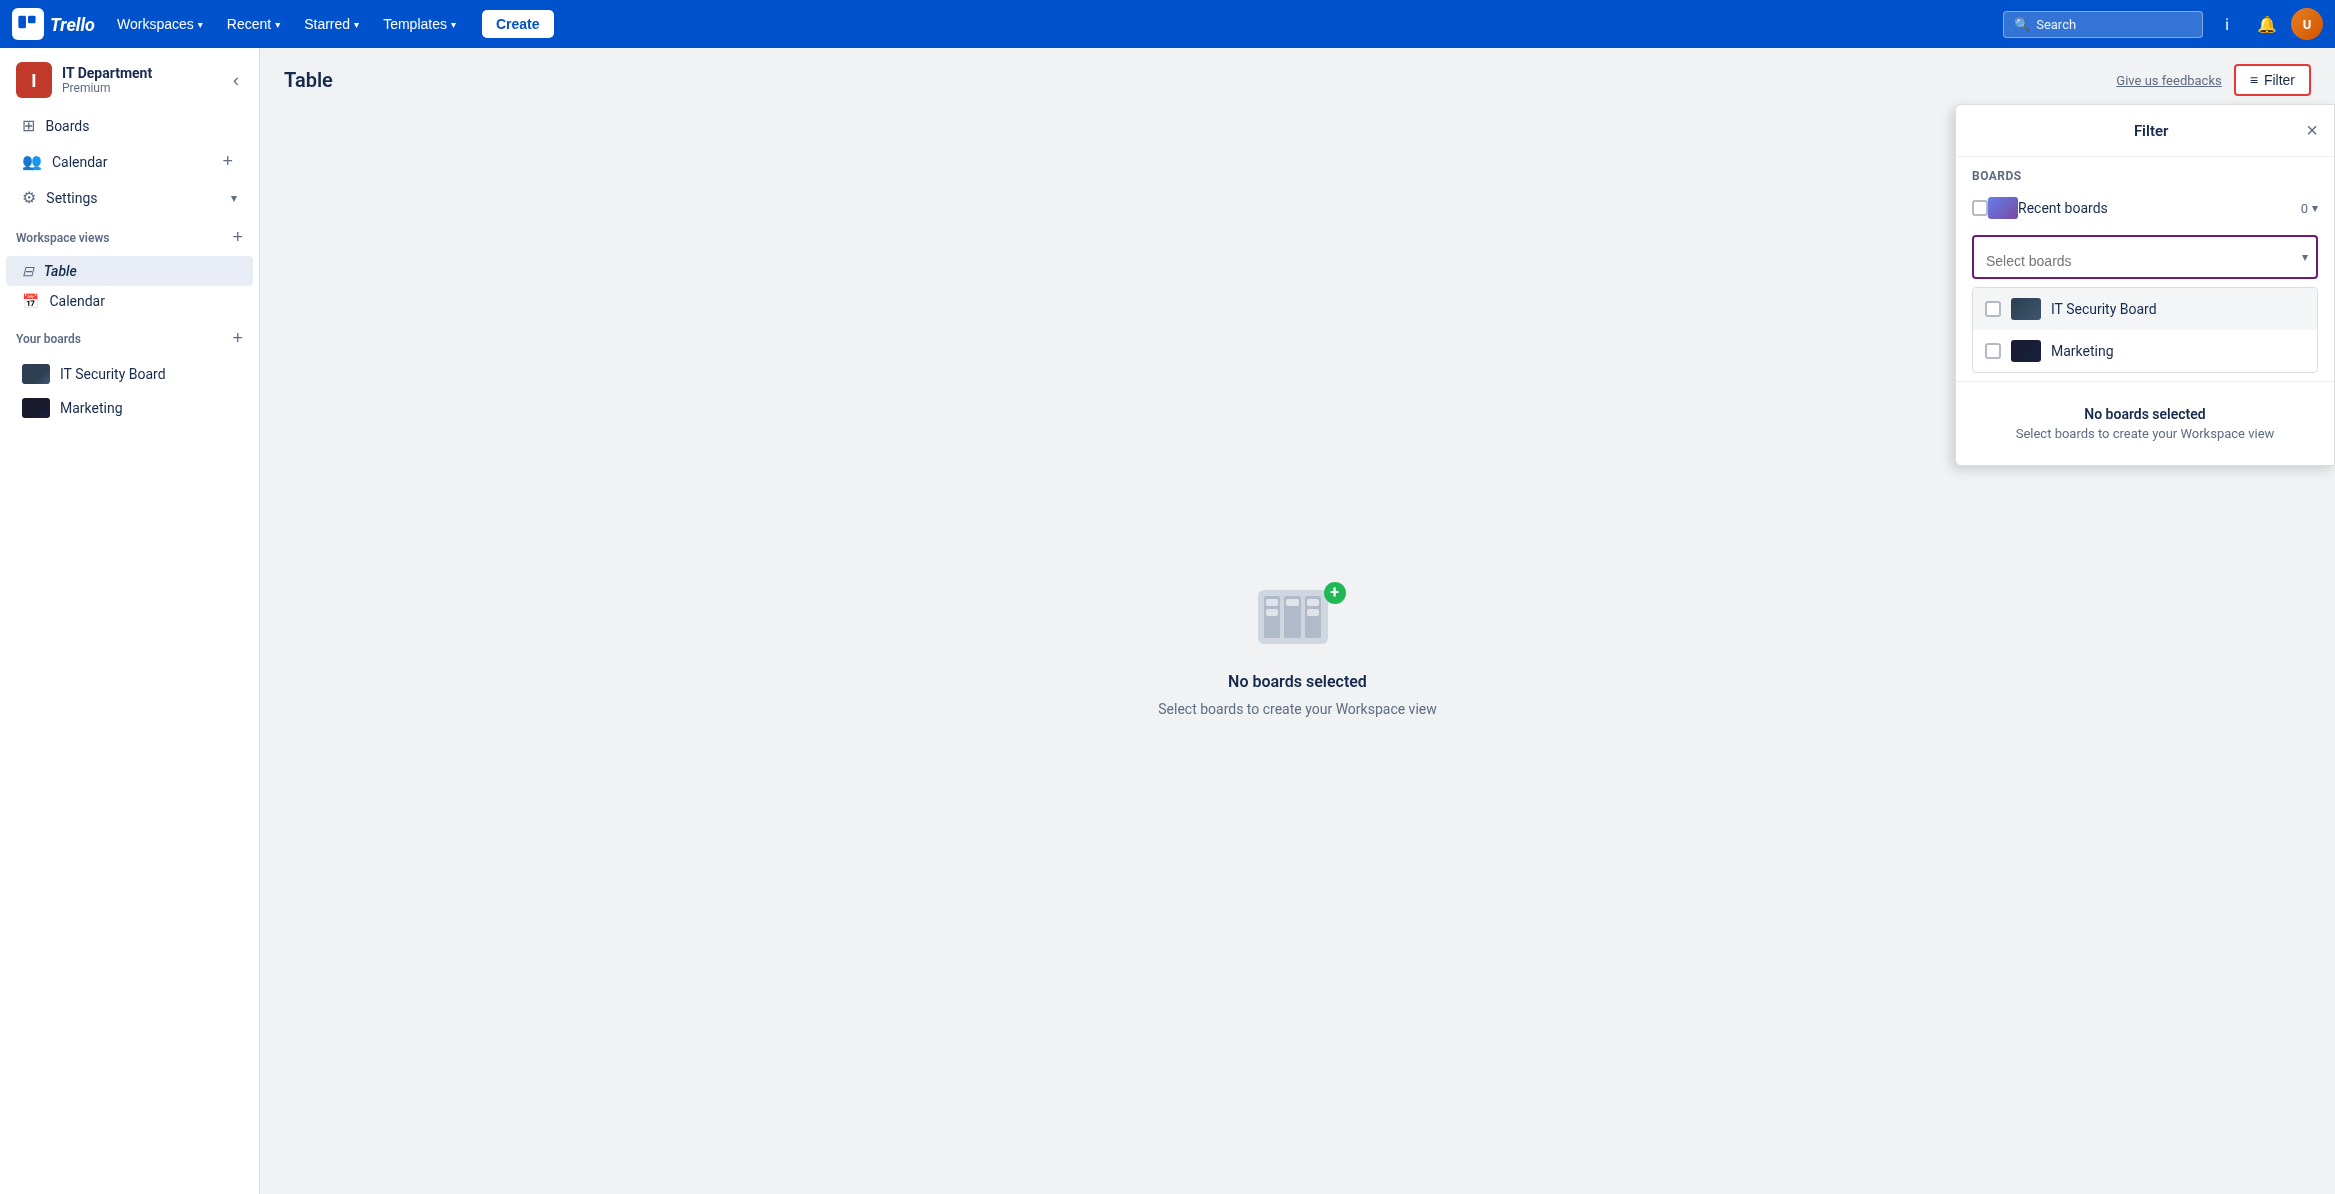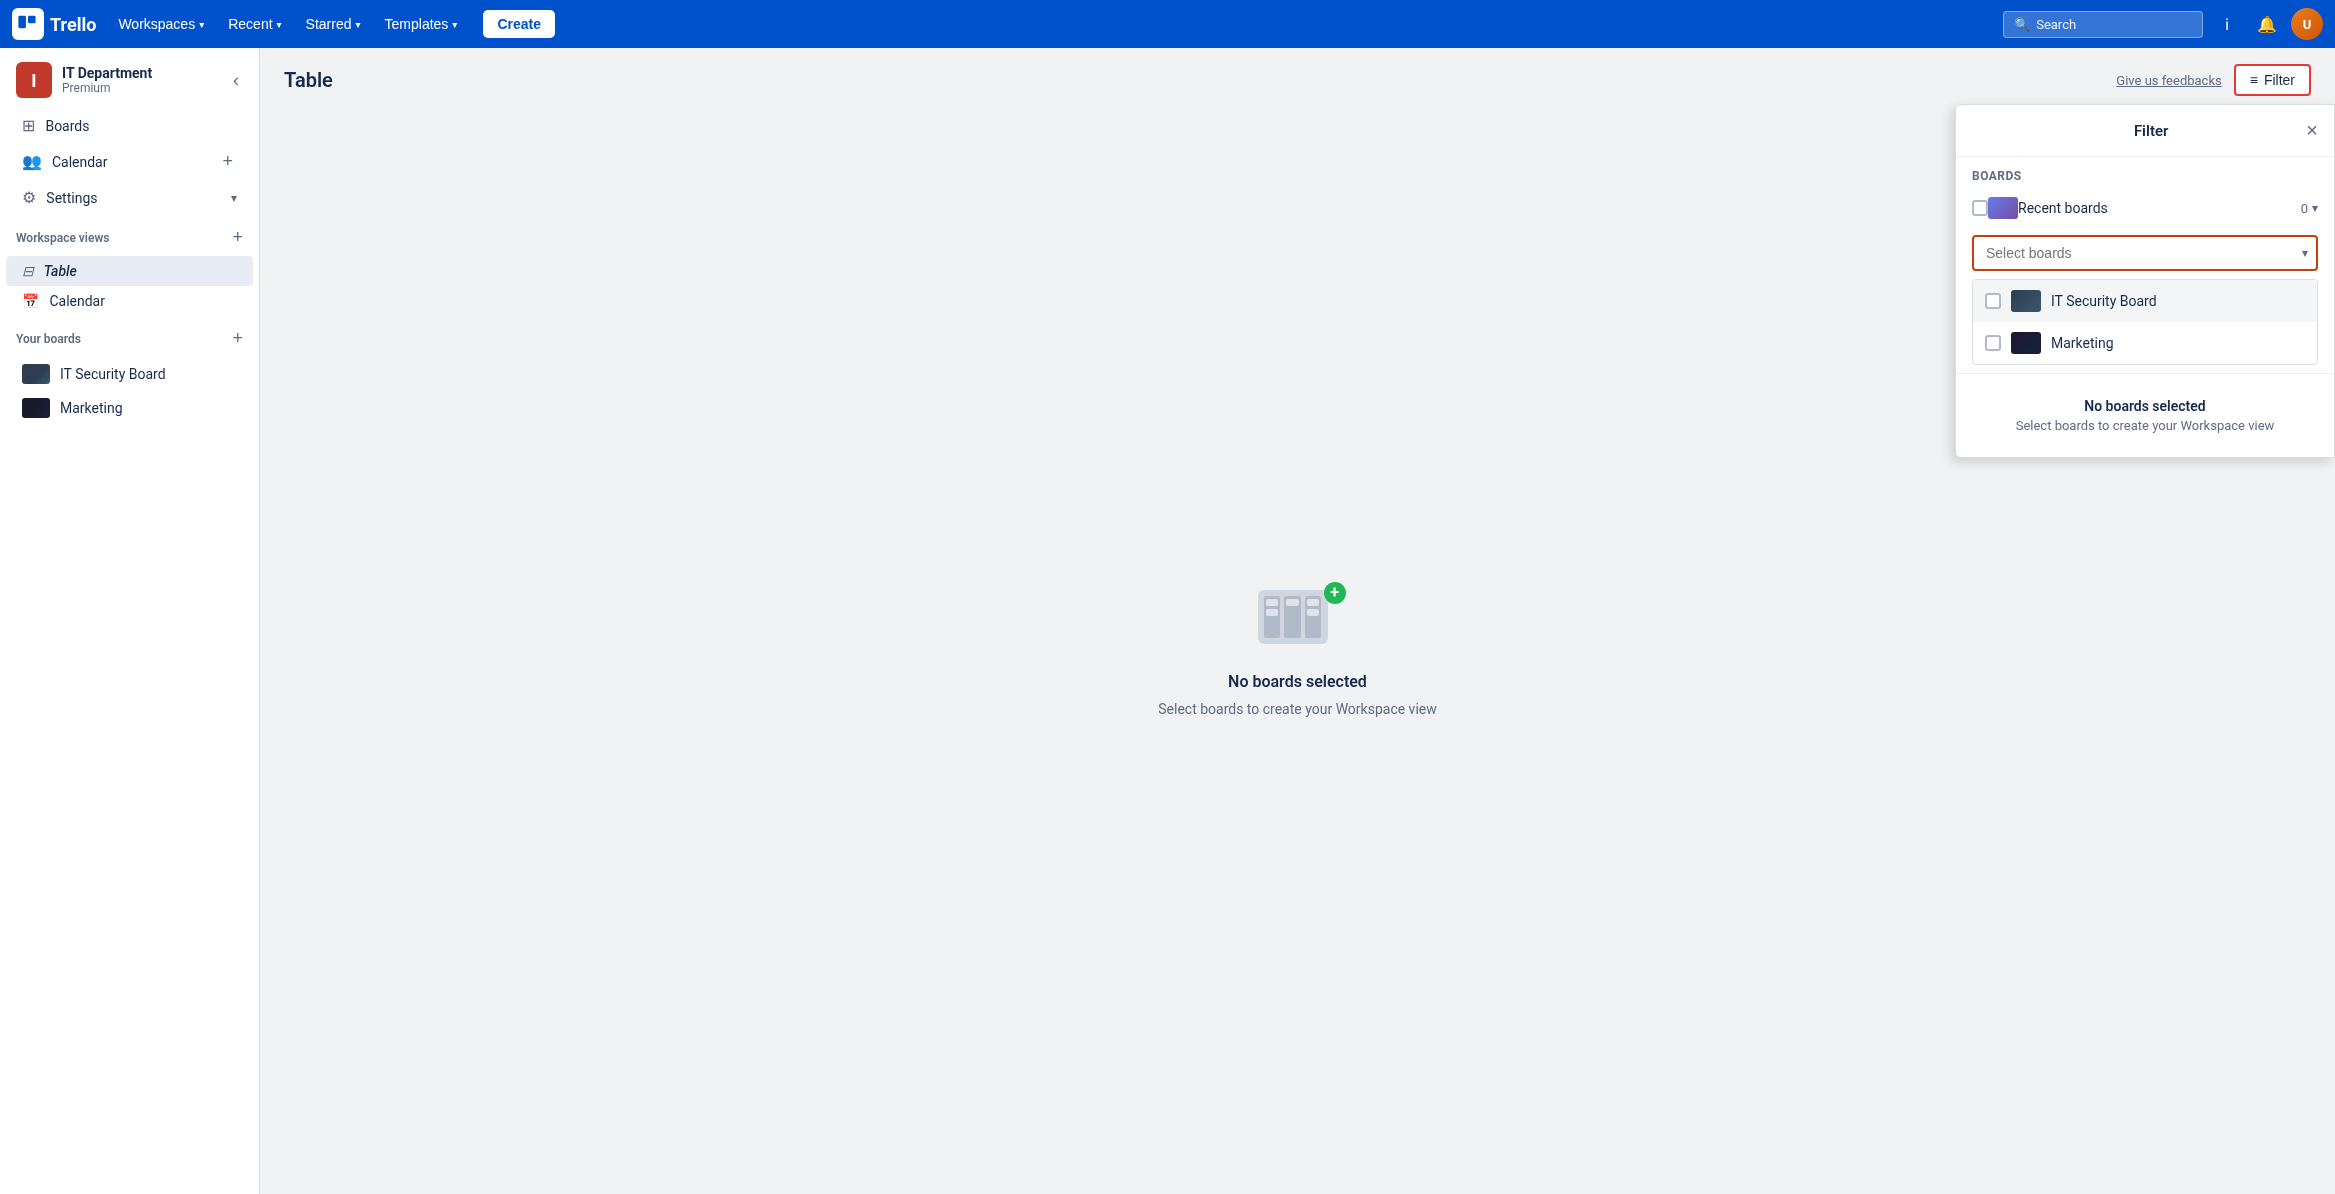--- a/index.html
+++ b/index.html
@@ -18,20 +18,21 @@
       z-index: 100;
     }
     .topnav-logo {
       display: flex;
       align-items: center;
       gap: 6px;
       color: #fff;
       font-weight: 700;
       font-size: 18px;
       margin-right: 8px;
+      font-style: italic;
     }
     .topnav-logo .logo-icon {
       width: 32px; height: 32px;
       background: #fff;
       border-radius: 6px;
       display: flex; align-items: center; justify-content: center;
     }
     .topnav-logo .logo-icon svg { width: 22px; height: 22px; }
     .nav-btn {
       background: none;
@@ -351,22 +352,22 @@
     }
     .chevron-icon { color: #5e6c84; font-size: 12px; cursor: pointer; }
 
     
     .select-boards-wrapper {
       position: relative;
       margin: 0 16px 8px;
     }
     .select-boards-input {
       width: 100%;
-      padding: 8px 36px 8px 12px;
-      border: 2px solid #c2410c;
+      padding: 16px 36px 8px 12px;
+      border: 2px solid #701a75;
       border-radius: 4px;
       font-size: 14px;
       color: #172b4d;
       outline: none;
     }
     .select-boards-chevron {
       position: absolute;
       right: 10px; top: 50%;
       transform: translateY(-50%);
       color: #5e6c84; font-size: 12px; cursor: pointer;

